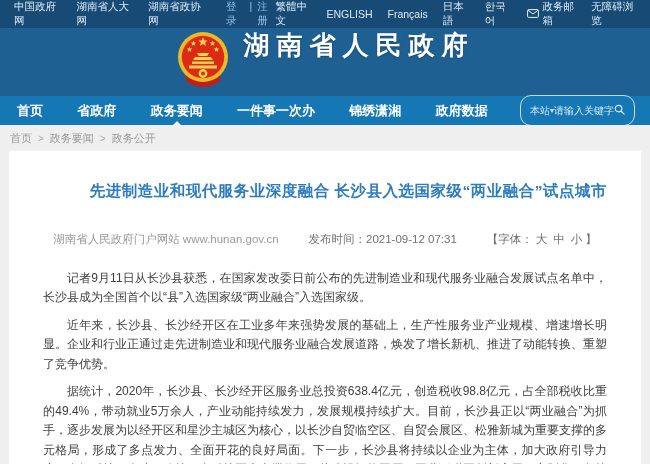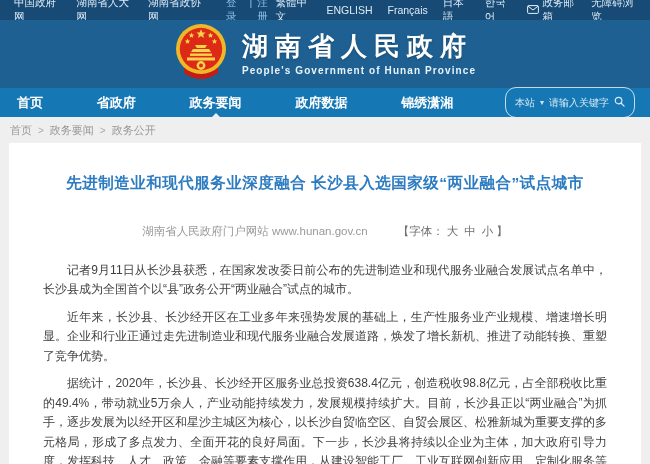--- a/index.html
+++ b/index.html
@@ -1,57 +1,57 @@
 <!DOCTYPE html>
 <html><head>
 <meta charset="utf-8">
 <style>
   * { margin:0; padding:0; box-sizing:border-box; }
   html,body { width:650px; height:464px; overflow:hidden; }
   body { font-family:"Liberation Sans","DejaVu Sans",sans-serif; background:#efefef; }
   .page { width:650px; height:464px; display:flex; flex-direction:column; }
 
   
-  .topbar { background:#174a75; height:20px; flex:0 0 20px; display:flex; align-items:center;
+  .topbar { background:#174a75; height:28px; flex:0 0 20px; display:flex; align-items:center;
             justify-content:space-between; padding:0 14px; font-size:10.5px; }
   .topbar a { color:#dcebf7; text-decoration:none; cursor:pointer; }
   .topbar-left, .topbar-right { display:flex; align-items:center; gap:15px; }
   .login-group { color:#8fc3e8; margin-left:6px; display:flex; gap:5px; }
   .login-group a { color:#8fc3e8; }
   .mail-link { display:flex; align-items:center; gap:4px; }
 
   
   .header { background:#1e6092; height:68px; flex:0 0 68px; display:flex; align-items:center; justify-content:center; }
-  .brand { display:flex; align-items:center; }
+  .brand { display:flex; align-items:flex-start; }
   .brand-text { margin-left:14px; color:#fff; }
   .site-name { font-size:26px; font-weight:bold; letter-spacing:7px; line-height:1.1;
                text-shadow:0 1px 2px rgba(0,0,0,.25); }
   .site-name-en { font-size:10px; font-weight:bold; letter-spacing:1.1px; color:#e9f3fa; margin-top:4px; }
 
   
   .nav { background:#1578b4; height:29px; flex:0 0 29px; display:flex; align-items:center;
          justify-content:space-between; padding:0 15px; }
   .nav-item { color:#fff; font-size:13px; font-weight:bold; text-decoration:none; position:relative;
               padding:7px 2px; cursor:pointer; }
   .nav-item.active::after { content:""; position:absolute; left:50%; bottom:0; transform:translateX(-50%);
               border-left:6px solid transparent; border-right:6px solid transparent;
               border-bottom:6px solid #efefef; }
-  .search-pill { display:flex; align-items:center; gap:5px; border:1px solid rgba(255,255,255,.75);
+  .search-pill { display:flex; align-items:center; border:1px solid rgba(255,255,255,.75);
               border-radius:11px; height:31px; padding:0 9px; color:#d6e8f5; font-size:10px; cursor:text; }
   .search-pill .caret { font-size:8px; color:#cfe3f2; }
 
   
   .content-wrap { flex:1 1 auto; background:#efefef; padding:0 9px; display:flex; flex-direction:column; }
   .crumb-row { height:26px; flex:0 0 26px; display:flex; align-items:center; gap:6px;
                font-size:11px; color:#999; padding-left:1px; }
   .crumb-row a { color:#999; text-decoration:none; cursor:pointer; }
   .bsep { color:#aaa; font-size:10px; }
 
   .card { background:#fff; flex:1 1 auto; padding:16px 34px 0 34px; }
-  .article-title { text-align:center; font-size:15.5px; font-weight:bold; color:#2d7cc1;
+  .article-title { text-align:right; font-size:15.5px; font-weight:bold; color:#2d7cc1;
                    margin-top:14px; letter-spacing:.5px; }
   .meta { margin-top:30px; display:flex; justify-content:center; gap:30px;
           font-size:11.5px; color:#999; white-space:nowrap; }
   .meta .pub, .meta .fp { color:#707070; }
   .fp a { color:#707070; text-decoration:none; margin:0 3px; cursor:pointer; }
 
   .article-body { margin-top:22px; font-size:12px; line-height:1.62; color:#3f3f3f; text-align:justify; }
   .article-body p { text-indent:2em; margin-bottom:8px; }
 </style>
 </head>
@@ -107,31 +107,31 @@
           <path d="M21 20 h12 l-1.8 3 h-8.4 Z" fill="#f7d24a" transform="translate(0,2)"></path>
           <path d="M17 26 h20 l-2 3 h-16 Z" fill="#f7d24a" transform="rotate(180 27 27.5)"></path>
           <rect x="16" y="30.5" width="22" height="2.4" fill="#f7d24a"></rect>
           <rect x="13" y="34.5" width="28" height="3" fill="#f7d24a"></rect>
           <circle cx="27" cy="42.5" r="4.4" fill="#f7d24a"></circle>
           <circle cx="27" cy="42.5" r="2" fill="#dd2a17"></circle>
         </svg>
       </span>
       <div class="brand-text">
         <div class="site-name">湖南省人民政府</div>
-        <div class="site-name-en">People's Government of Hunan Province</div>
       </div>
     </div>
   </div>
 
   <nav class="nav">
     <a class="nav-item">首页</a>
     <a class="nav-item">省政府</a>
     <a class="nav-item active">政务要闻</a>
+    <a class="nav-item">一件事一次办</a>
+    <a class="nav-item">锦绣潇湘</a>
     <a class="nav-item">政府数据</a>
-    <a class="nav-item">锦绣潇湘</a>
     <div class="search-pill">
       <span>本站</span>
       <span class="caret">▾</span>
       <span>请输入关键字</span>
       <span>
         <svg width="11" height="11" viewBox="0 0 12 12">
             <circle cx="5" cy="5" r="3.6" fill="none" stroke="#dceaf5" stroke-width="1.3"></circle>
             <line x1="7.9" y1="7.9" x2="11" y2="11" stroke="#dceaf5" stroke-width="1.3" stroke-linecap="round"></line>
           </svg>
       </span>
@@ -146,27 +146,30 @@
       <a>政务要闻</a>
       <span class="bsep">&gt;</span>
       <a>政务公开</a>
     </div>
 
     <div class="card">
       <h1 class="article-title">先进制造业和现代服务业深度融合 长沙县入选国家级“两业融合”试点城市</h1>
 
       <div class="meta">
         <span class="src">湖南省人民政府门户网站 www.hunan.gov.cn</span>
+        <span class="pub">
+          <span>发布时间：</span><span>2021-09-12 07:31</span>
+        </span>
         <span class="fp">
           <span>【字体：</span><a>大</a><a>中</a><a>小</a><span>】</span>
         </span>
       </div>
 
       <div class="article-body">
-        <p>记者9月11日从长沙县获悉，在国家发改委日前公布的先进制造业和现代服务业融合发展试点名单中，长沙县成为全国首个以“县”政务公开“两业融合”试点的城市。</p>
+        <p>记者9月11日从长沙县获悉，在国家发改委日前公布的先进制造业和现代服务业融合发展试点名单中，长沙县成为全国首个以“县”入选国家级“两业融合”入选国家级。</p>
         <p>近年来，长沙县、长沙经开区在工业多年来强势发展的基础上，生产性服务业产业规模、增速增长明显。企业和行业正通过走先进制造业和现代服务业融合发展道路，焕发了增长新机、推进了动能转换、重塑了竞争优势。</p>
         <p>据统计，2020年，长沙县、长沙经开区服务业总投资638.4亿元，创造税收98.8亿元，占全部税收比重的49.4%，带动就业5万余人，产业动能持续发力，发展规模持续扩大。目前，长沙县正以“两业融合”为抓手，逐步发展为以经开区和星沙主城区为核心，以长沙自贸临空区、自贸会展区、松雅新城为重要支撑的多元格局，形成了多点发力、全面开花的良好局面。下一步，长沙县将持续以企业为主体，加大政府引导力度，发挥科技、人才、政策、金融等要素支撑作用，从建设智能工厂、工业互联网创新应用、定制化服务等融合模式方面，全面培育“两业”深度融合企业。</p>
 
       </div>
     </div>
   </div>
 
 </div>
 
 </body></html>

